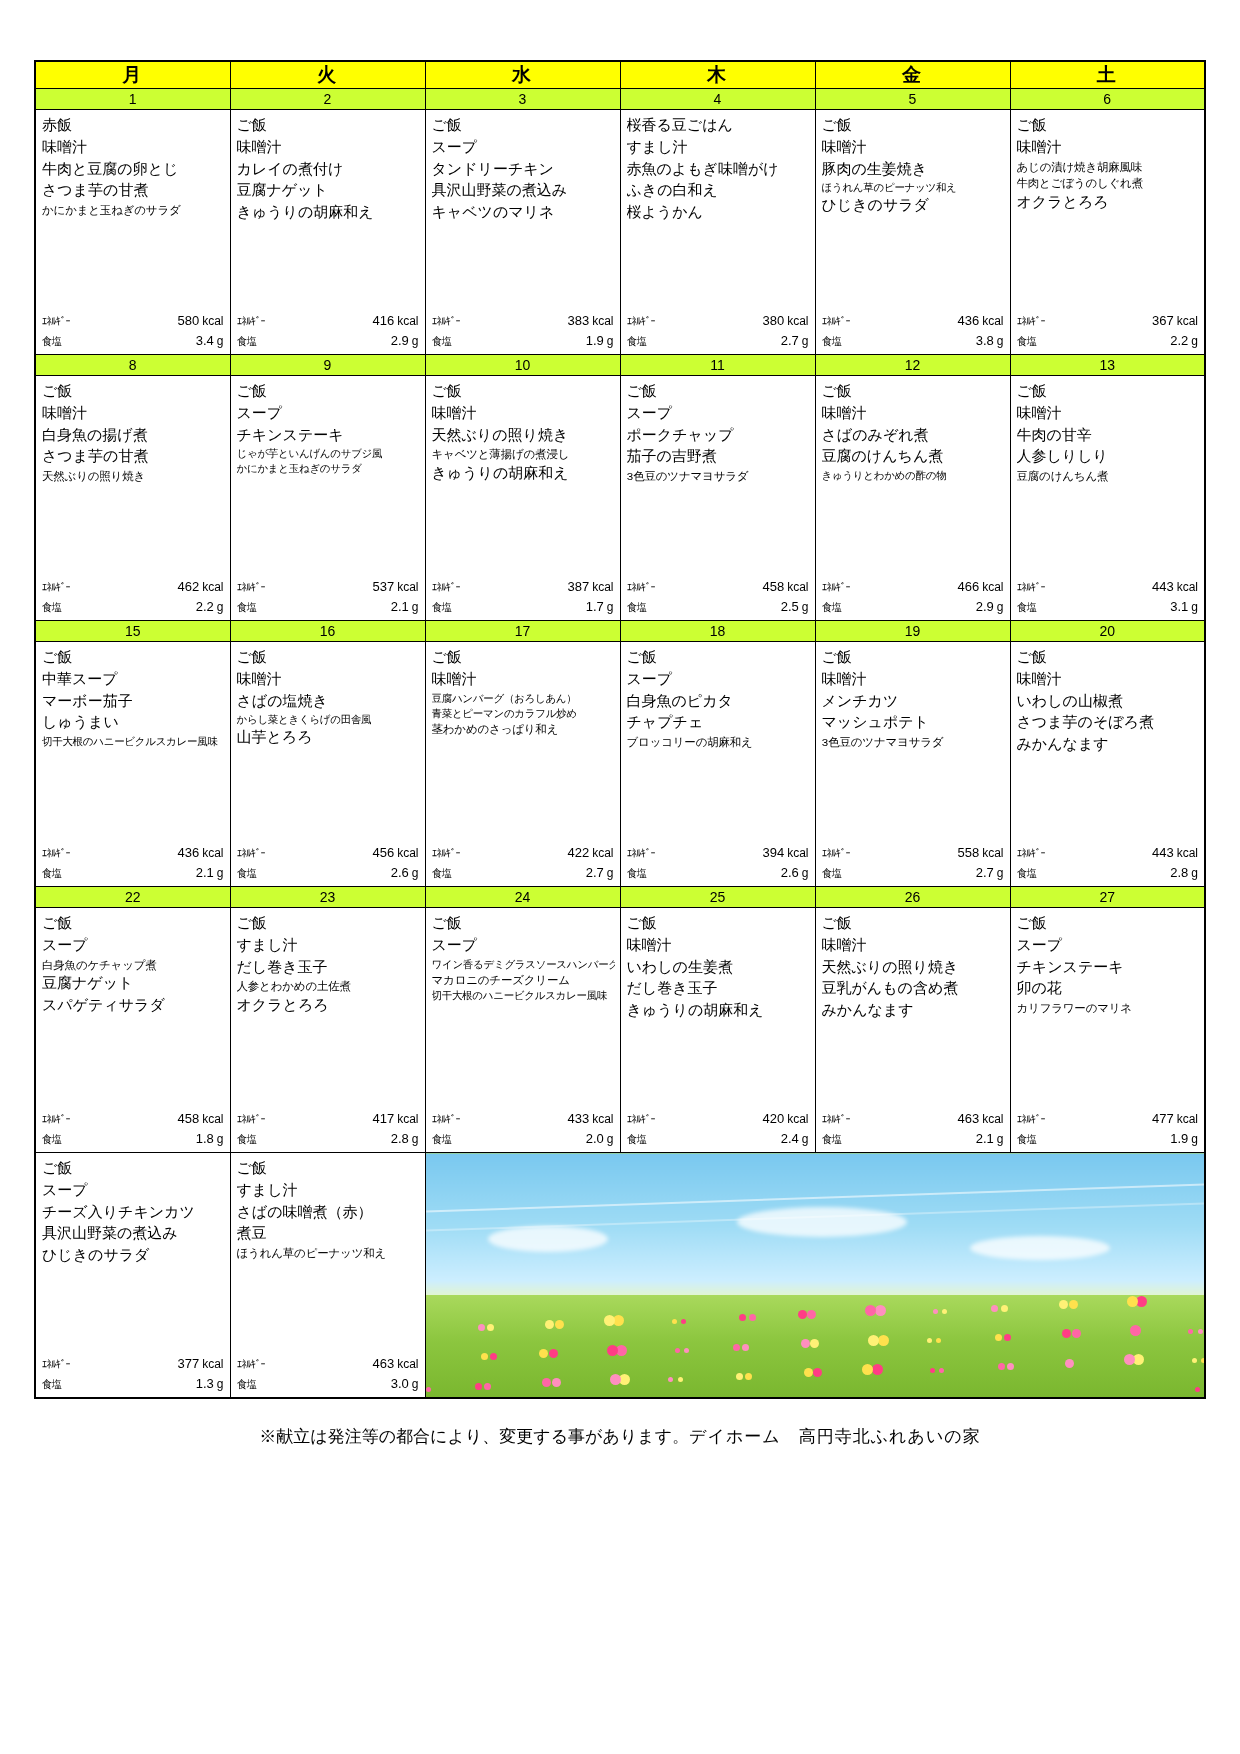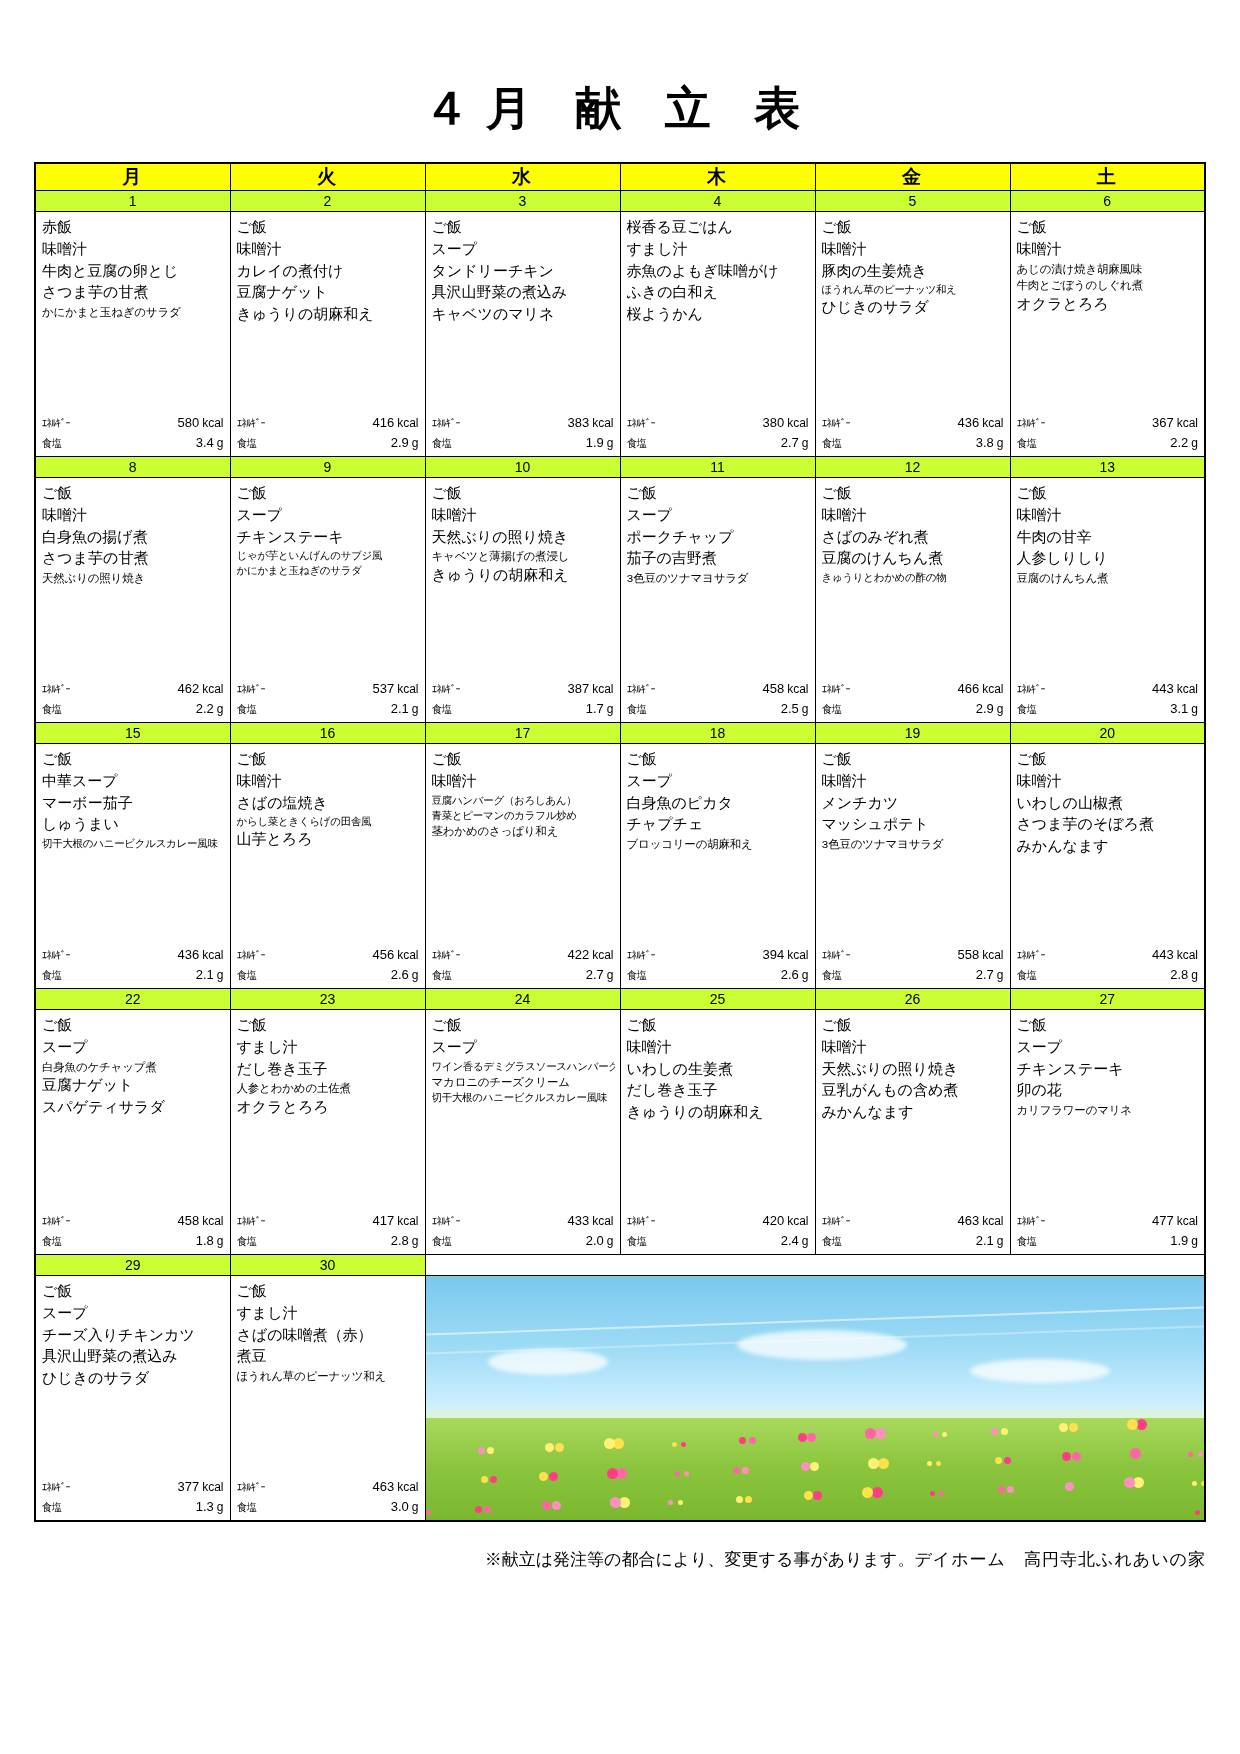--- a/index.html
+++ b/index.html
@@ -115,31 +115,30 @@
     position:absolute;left:0;right:0;bottom:0;height:42%;
     background:linear-gradient(#a9d95c 0%, #8cc63f 45%, #7ab72f 100%);
   }
   .flower{
     position:absolute;border-radius:50%;
   }
   .note{
     margin-top:26px;
     font-size:17px;
     display:flex;
-    justify-content:flex-end;
+    justify-content:center;
     width:1172px;
   }
   .note .right{letter-spacing:1px;}
 </style>
 </head>
 <body>
 
 <div class="page">
 
-  <div class="title">４月  献 立 表</div>
 
   <table class="cal">
     <thead>
       <tr>
         <th class="dow">月</th>
         <th class="dow">火</th>
         <th class="dow">水</th>
         <th class="dow">木</th>
         <th class="dow">金</th>
         <th class="dow">土</th>
@@ -634,25 +633,20 @@
               <div class="row">
                 <span class="lab">ｴﾈﾙｷﾞｰ</span>
                 <span class="val">477<span class="unit">kcal</span></span>
               </div>
               <div class="row">
                 <span class="lab">食塩</span>
                 <span class="val">1.9<span class="unit">g</span></span>
               </div>
             </div>
           </td>
-        </tr>
-        <tr>
-          <td class="daynum">29</td>
-          <td class="daynum">30</td>
-          <td class="daynum" colspan="4" style="background: rgb(255, 255, 255); border-left: 1px solid rgb(0, 0, 0);"></td>
         </tr>
         <tr>
           <td class="cell">
             <div class="menu">
               <div class="line">ご飯</div>
               <div class="line">スープ</div>
               <div class="line">チーズ入りチキンカツ</div>
               <div class="line">具沢山野菜の煮込み</div>
               <div class="line">ひじきのサラダ</div>
             </div>

